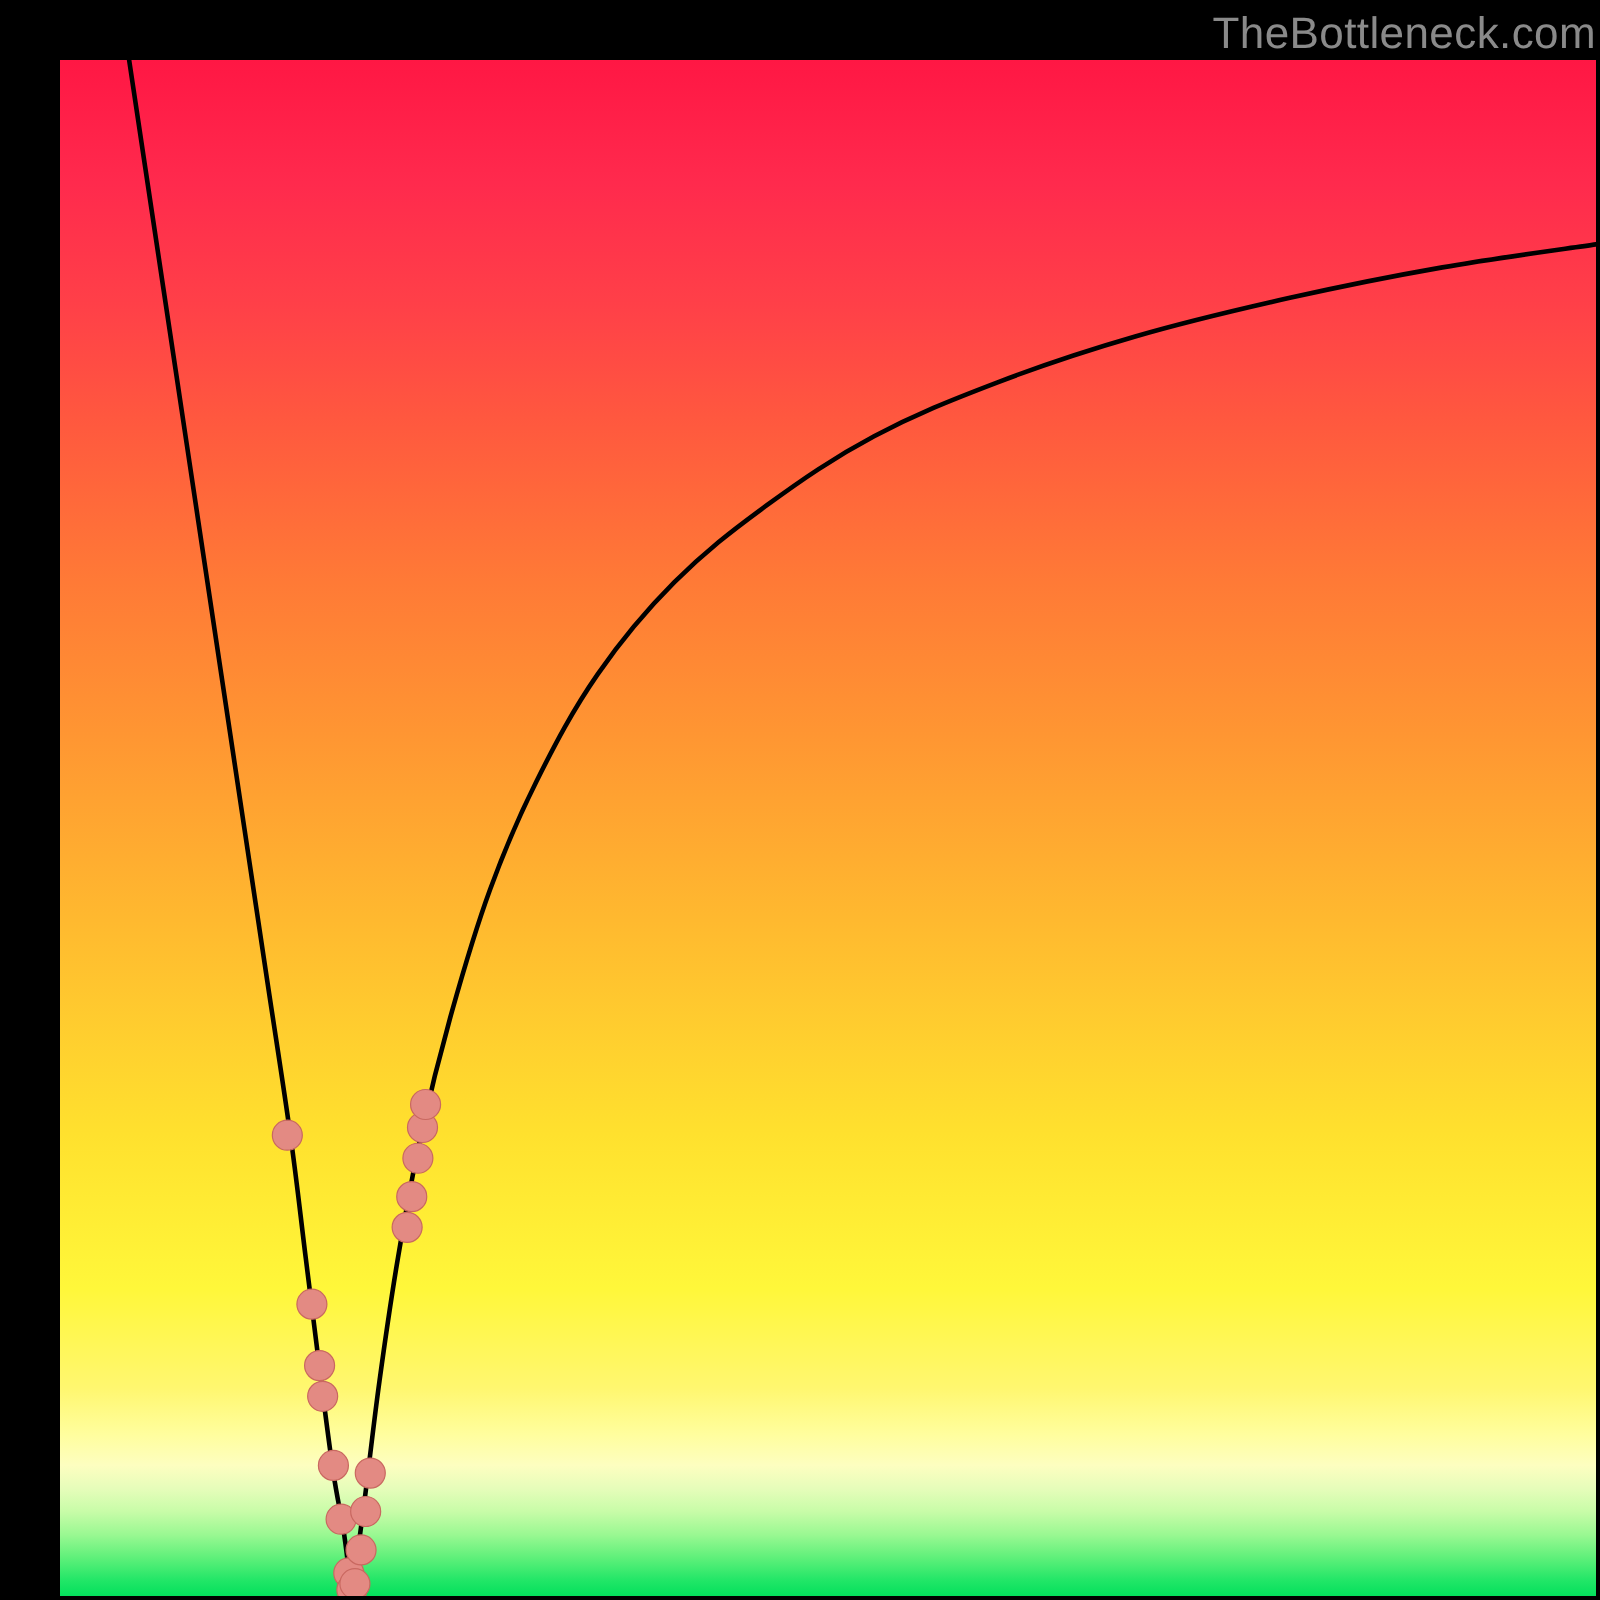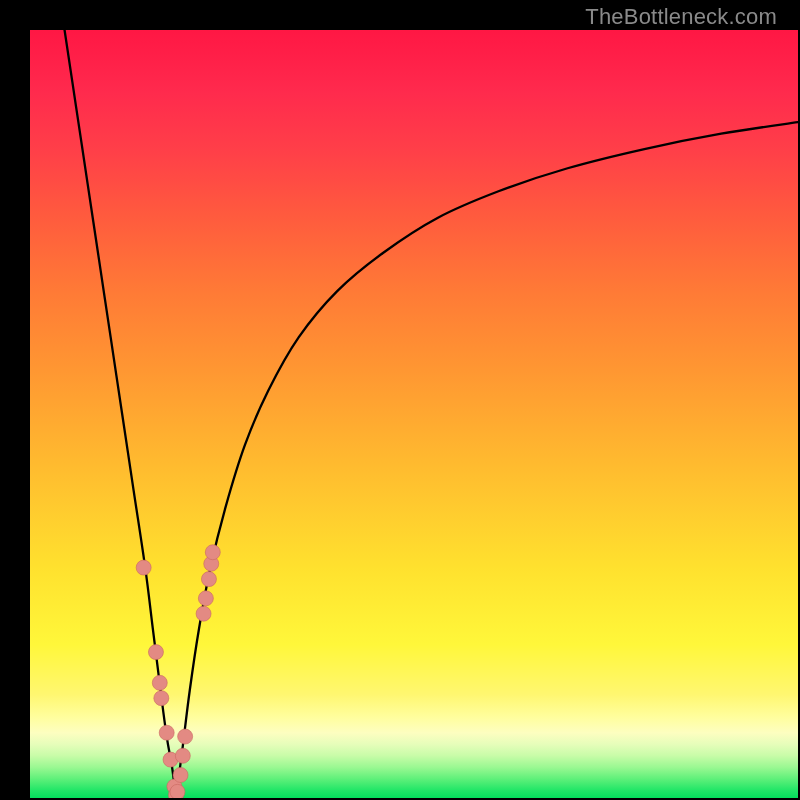--- a/index.html
+++ b/index.html
@@ -51,21 +51,21 @@
       #04e05c 100%
     );
   }
   .svg-layer {
     position: absolute;
     inset: 0;
   }
   .watermark {
     position: absolute;
     top: 4px;
-    right: 23px;
+    right: 2px;
     color: #8a8a8a;
     font-size: 22px;
     letter-spacing: 0.2px;
     font-weight: 400;
     user-select: none;
   }
 </style>
 </head>
 <body>
 

